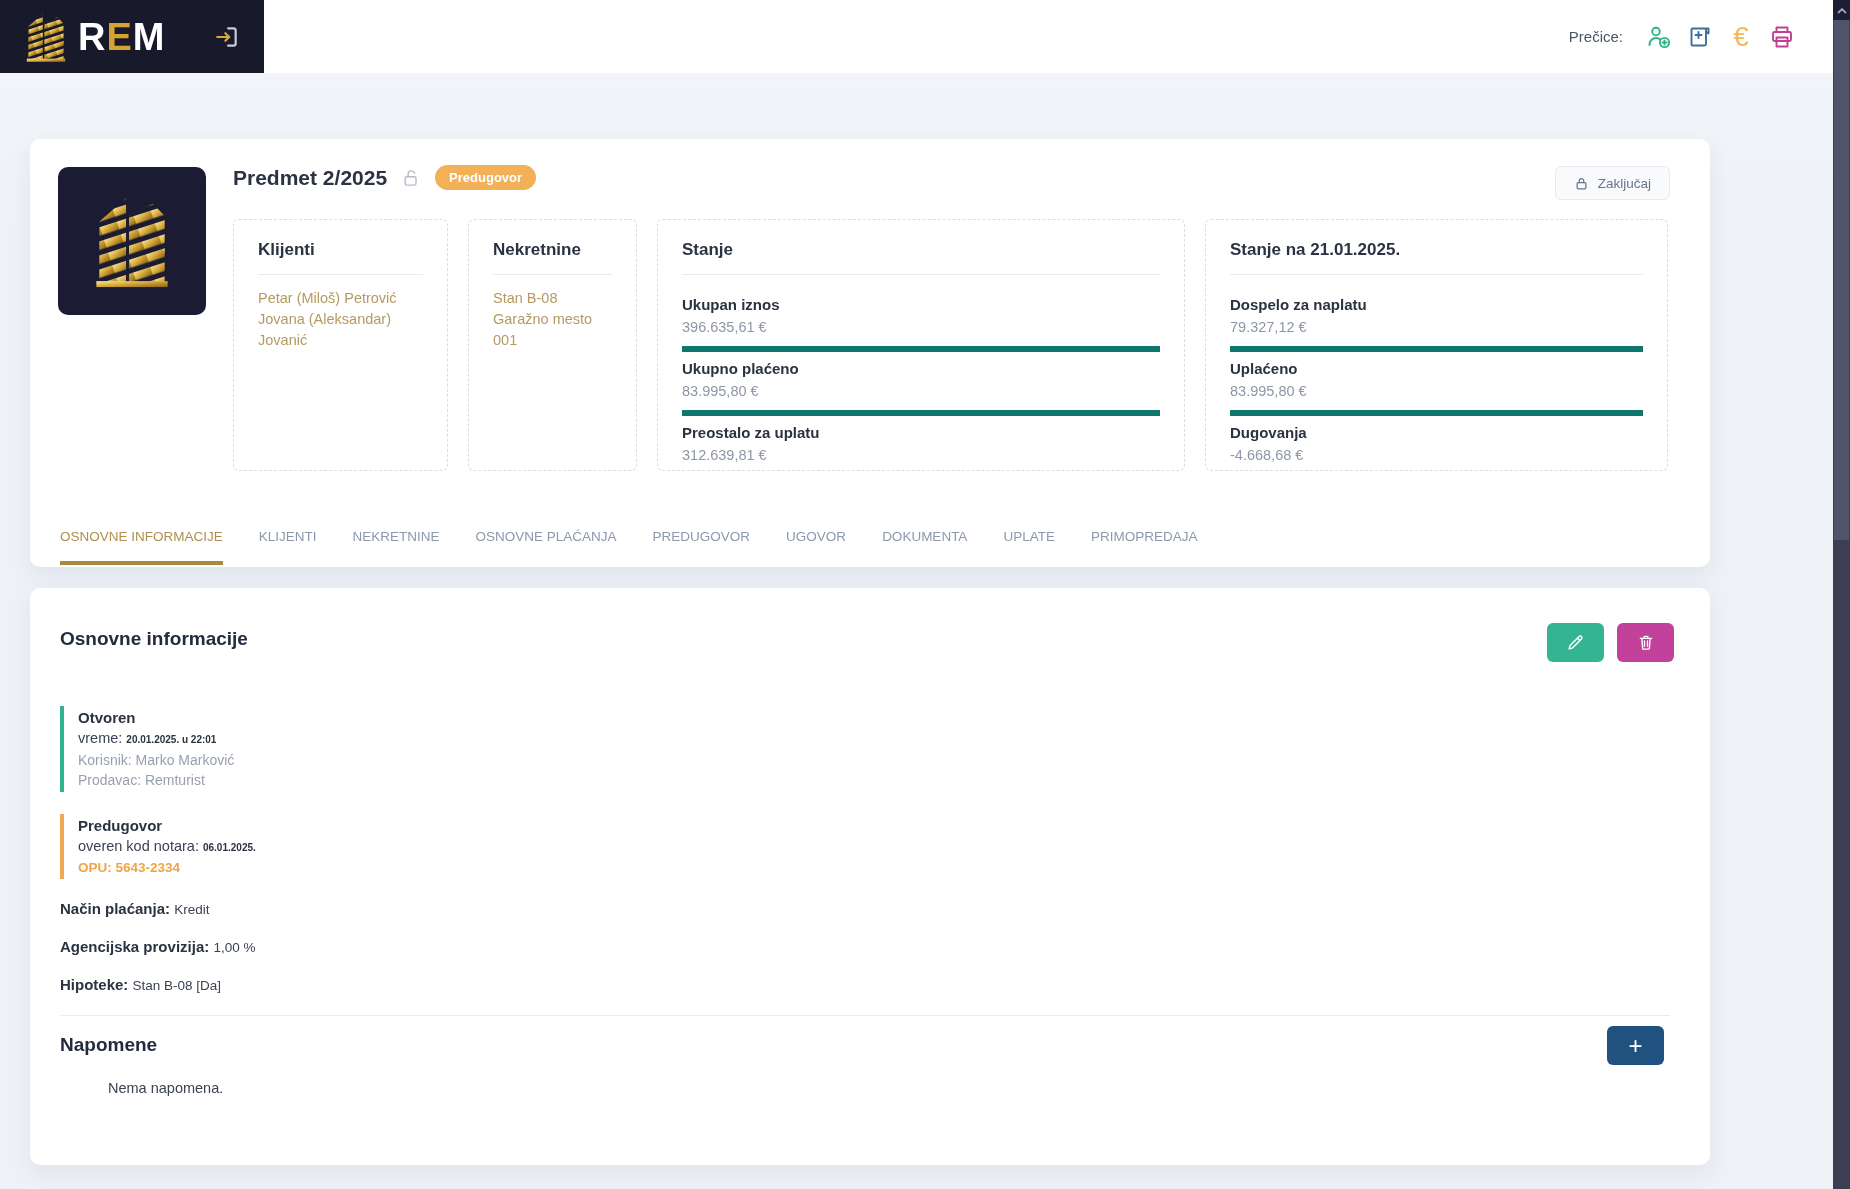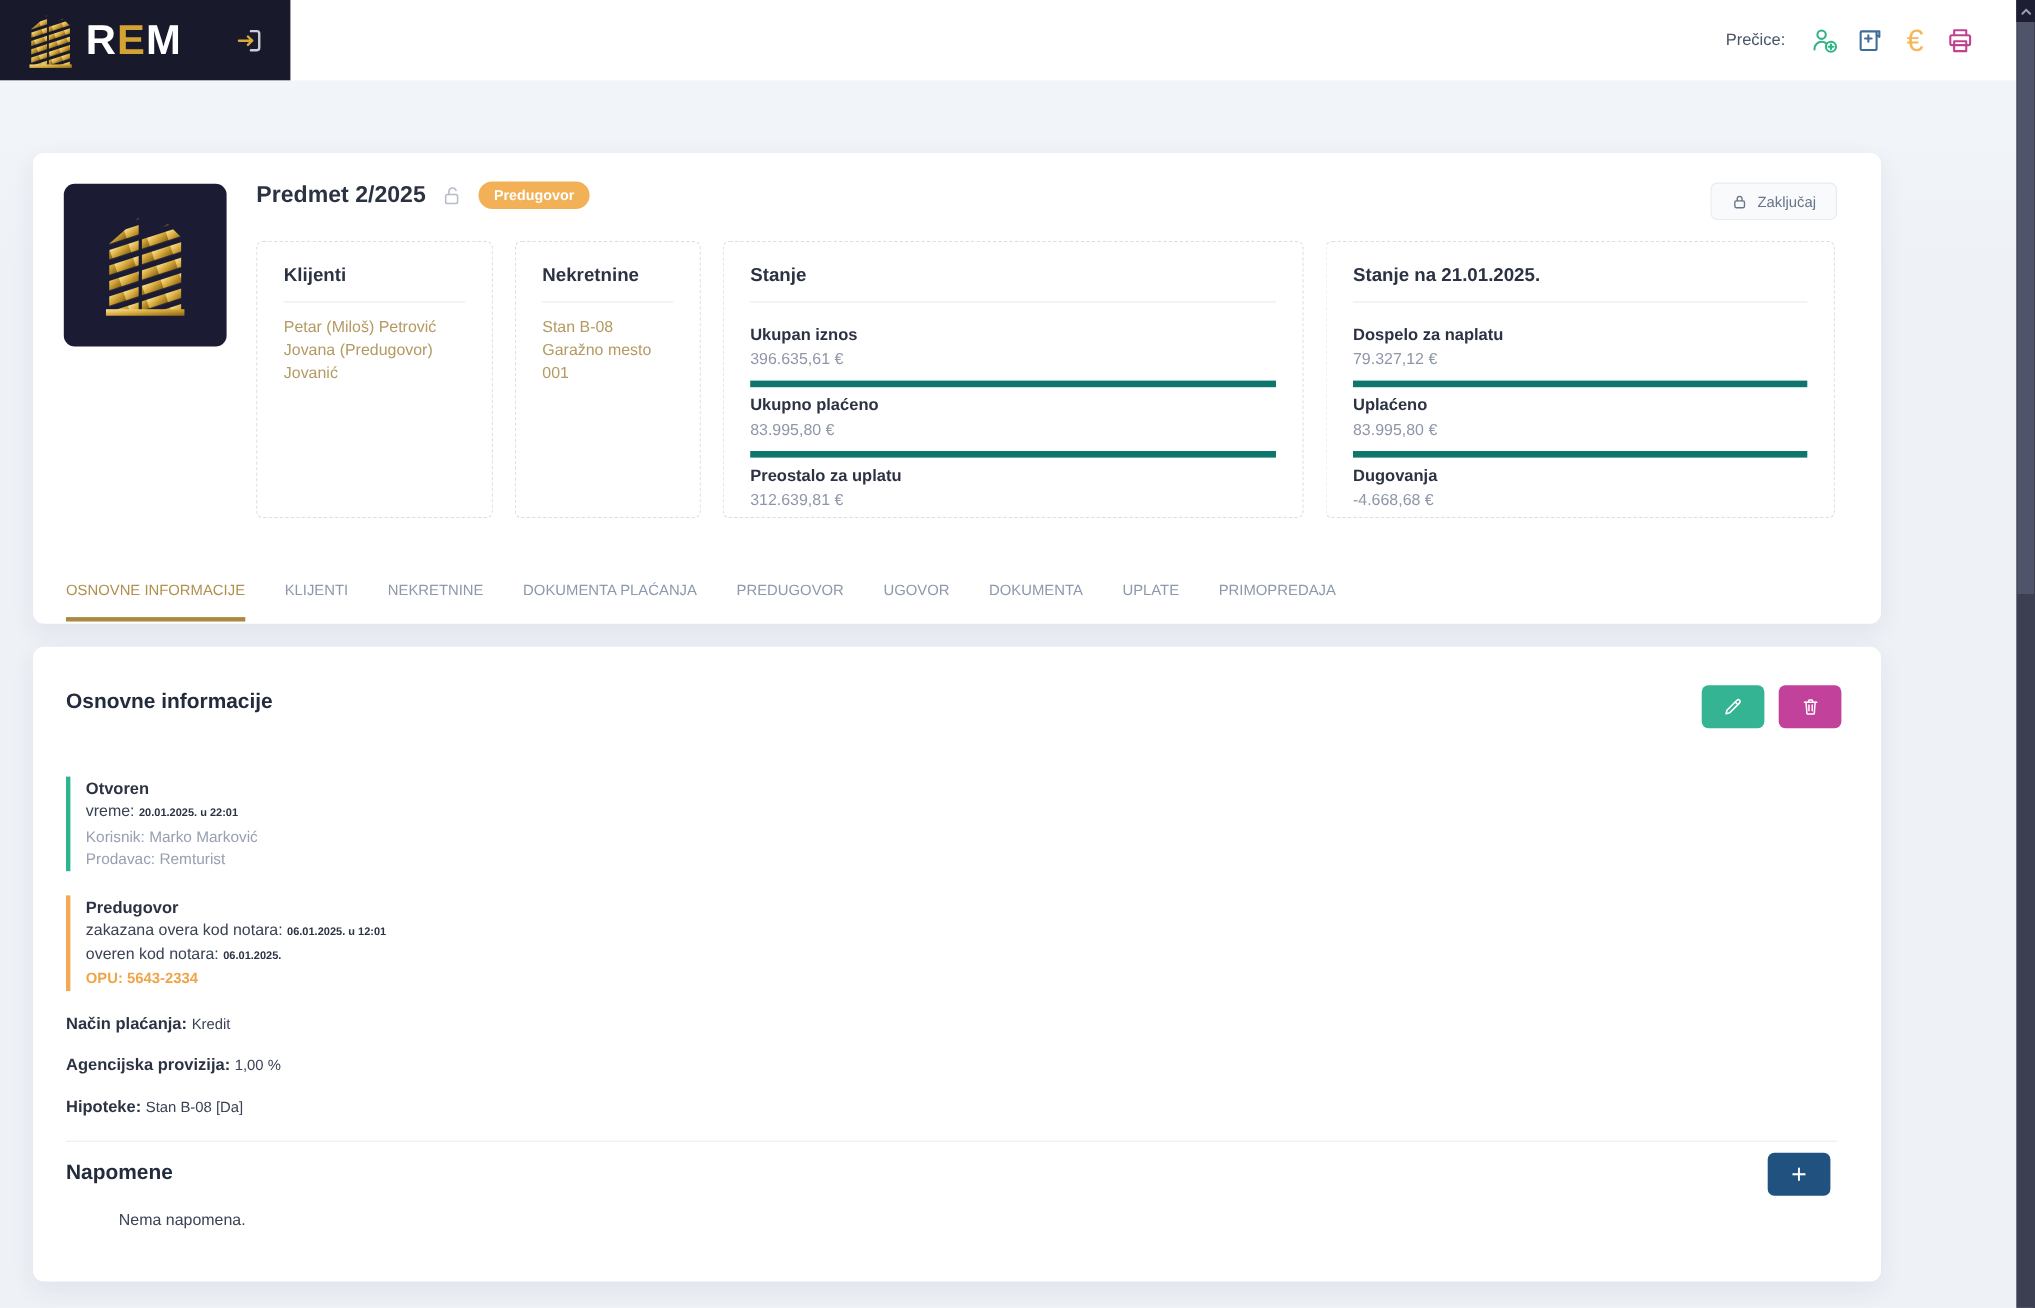--- a/index.html
+++ b/index.html
@@ -180,21 +180,21 @@
         <rect x="5" y="10.5" width="14" height="10" rx="2"></rect>
         <path d="M8.5 10.5V7.5a3.5 3.5 0 0 1 7 0v3"></path>
       </svg>
       <span>Zaključaj</span>
     </button>
 
     <div class="panels">
       <div class="panel p-klijenti">
         <div class="panel-title">Klijenti</div>
         <a class="gold-link">Petar (Miloš) Petrović</a>
-        <a class="gold-link">Jovana (Predugovor) Jovanić</a>
+        <a class="gold-link">Jovana (Aleksandar) Jovanić</a>
       </div>
       <div class="panel p-nekretnine">
         <div class="panel-title">Nekretnine</div>
         <a class="gold-link">Stan B-08</a>
         <a class="gold-link">Garažno mesto 001</a>
       </div>
       <div class="panel p-stanje">
         <div class="panel-title">Stanje</div>
         <div class="stat-row">
           <div class="stat-label">Ukupan iznos</div>
@@ -223,21 +223,21 @@
           <div class="stat-label">Dugovanja</div>
           <div class="stat-value">-4.668,68 €</div>
         </div>
       </div>
     </div>
 
     <div class="tabs">
       <div class="tab active">OSNOVNE INFORMACIJE</div>
       <div class="tab">KLIJENTI</div>
       <div class="tab">NEKRETNINE</div>
-      <div class="tab">DOKUMENTA PLAĆANJA</div>
+      <div class="tab">OSNOVNE PLAĆANJA</div>
       <div class="tab">PREDUGOVOR</div>
       <div class="tab">UGOVOR</div>
       <div class="tab">DOKUMENTA</div>
       <div class="tab">UPLATE</div>
       <div class="tab">PRIMOPREDAJA</div>
     </div>
   </div>
 
   <div class="card card2">
     <div class="actions">
@@ -261,21 +261,20 @@
 
       <div class="status-block sb-green">
         <div class="sb-title">Otvoren</div>
         <div class="sb-line"><span>vreme: </span><b>20.01.2025. u 22:01</b></div>
         <div class="sb-muted">Korisnik: Marko Marković</div>
         <div class="sb-muted">Prodavac: Remturist</div>
       </div>
 
       <div class="status-block sb-orange">
         <div class="sb-title">Predugovor</div>
-        <div class="sb-line"><span>zakazana overa kod notara: </span><b>06.01.2025. u 12:01</b></div>
         <div class="sb-line"><span>overen kod notara: </span><b>06.01.2025.</b></div>
         <div class="sb-opu">OPU: 5643-2334</div>
       </div>
 
       <div class="field-line"><span>Način plaćanja: </span><span class="fv">Kredit</span></div>
       <div class="field-line"><span>Agencijska provizija: </span><span class="fv">1,00 %</span></div>
       <div class="field-line"><span>Hipoteke: </span><span class="fv">Stan B-08 [Da]</span></div>
 
       <hr class="divider">
 

